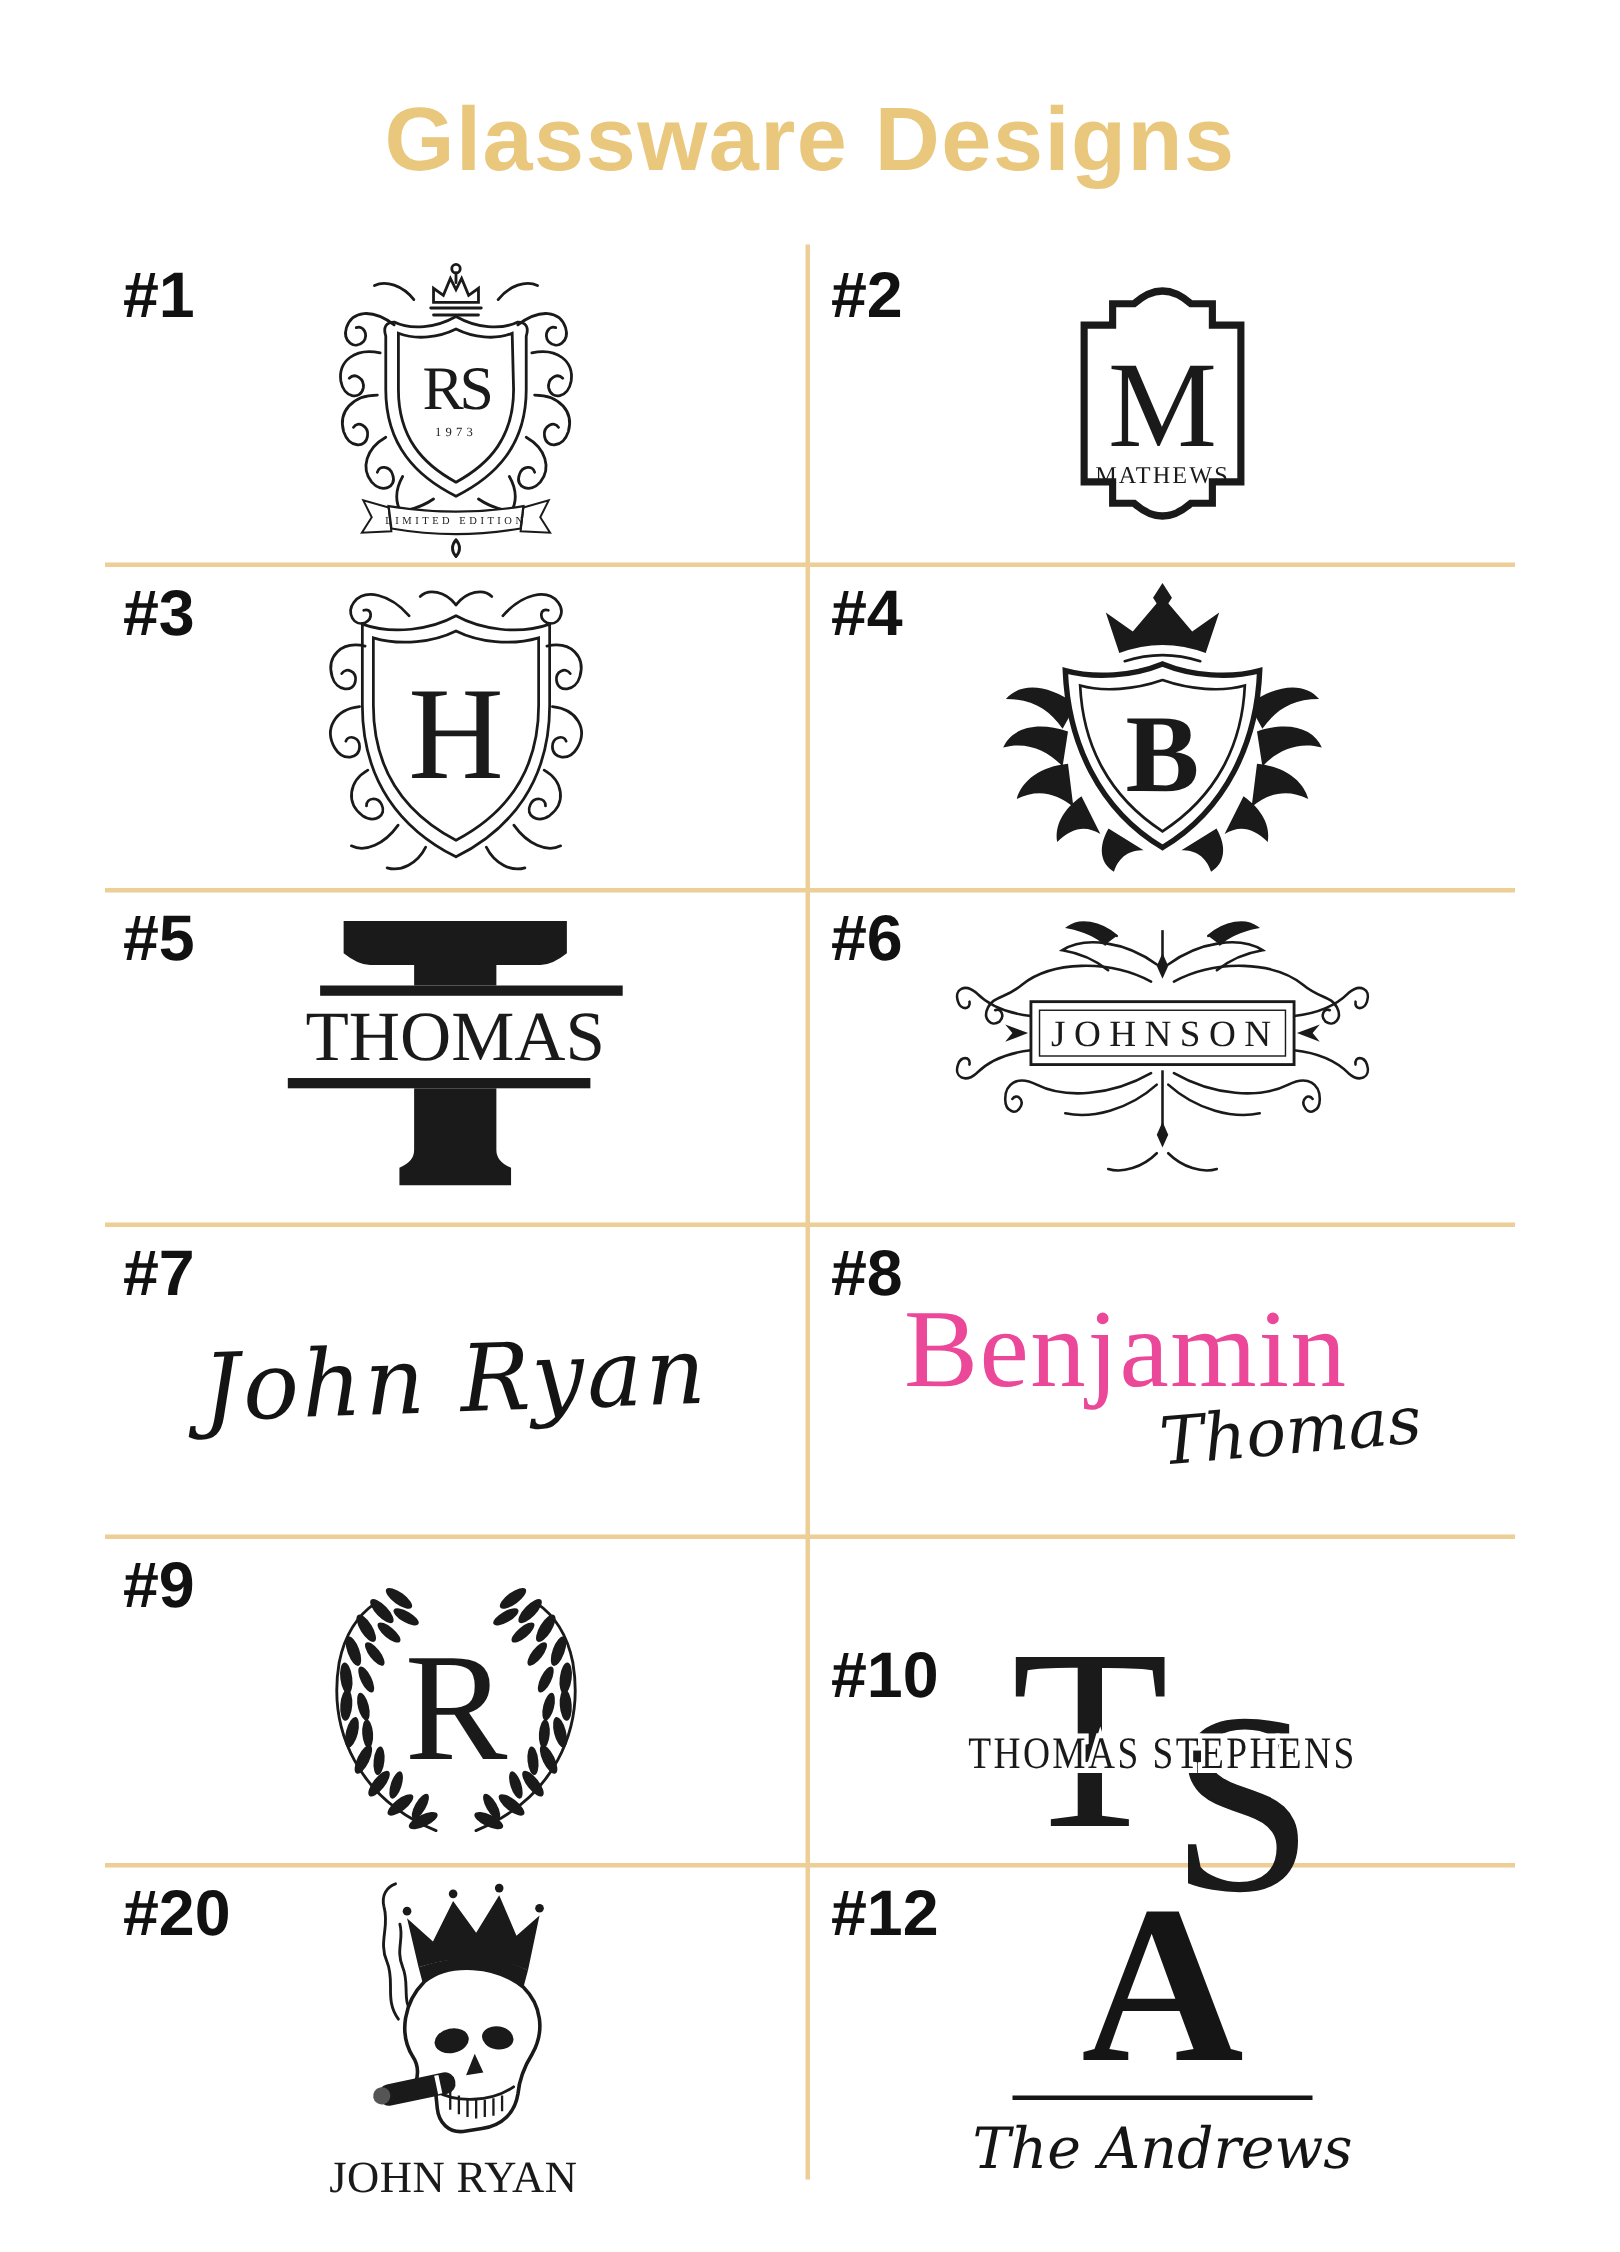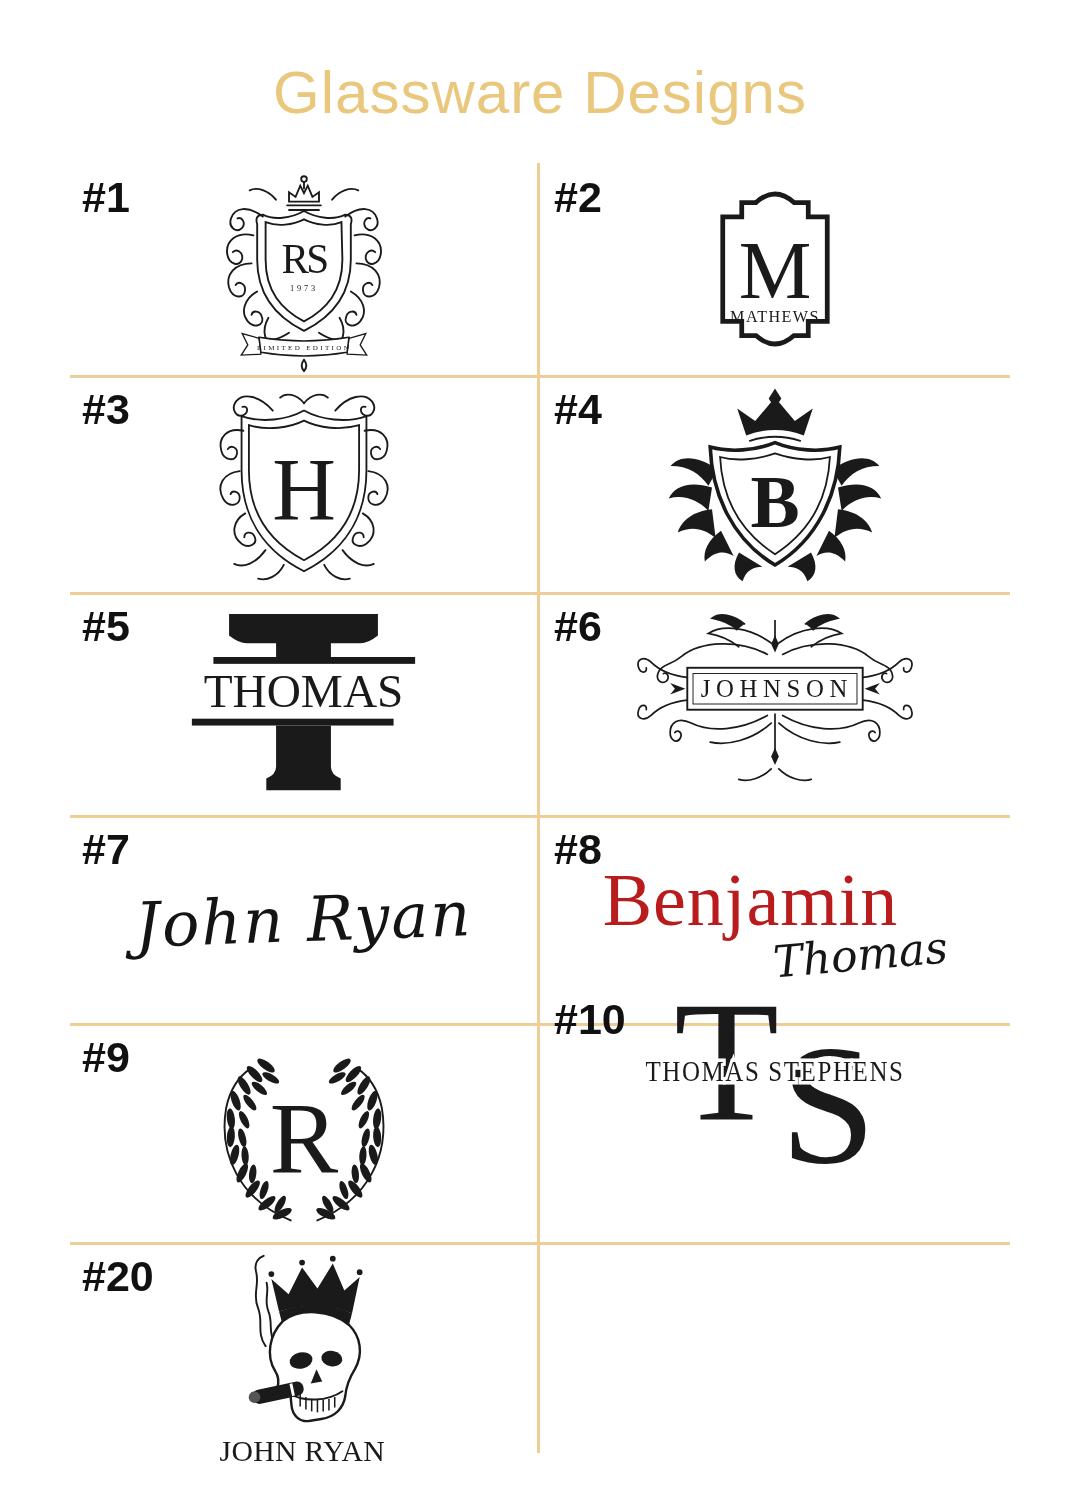--- a/index.html
+++ b/index.html
@@ -1,34 +1,34 @@
 <!DOCTYPE html>
 <html><head>
 <meta charset="utf-8">
 <style>
   * { box-sizing: border-box; margin: 0; padding: 0; }
   body { background: #ffffff; font-family: "Liberation Sans", sans-serif; }
   .page { position: relative; width: 1080px; height: 1501px; background: #fff; overflow: hidden; }
 
   .title { position: absolute; top: 58px; left: 0; width: 100%; text-align: center;
-           font-size: 60px; font-weight: normal; color: #e9c77c; letter-spacing: 1px; }
+           font-size: 60px; font-weight: bold; color: #e9c77c; letter-spacing: 1px; }
 
   .vline { position: absolute; left: 537px; top: 163px; width: 3px; height: 1290px; background: #ecce96; }
   .hline { position: absolute; left: 70px; width: 940px; height: 3px; background: #ecce96; }
 
   .cell { position: absolute; display: flex; align-items: center; justify-content: center; }
   .num  { position: absolute; left: 12px; top: 10px; font-size: 43px; font-weight: bold; color: #111; }
   svg text { font-family: "Liberation Serif", "DejaVu Serif", serif; fill: #1a1a1a; }
   .ln { stroke: #1a1a1a; fill: none; stroke-width: 2; stroke-linecap: round; }
   .fl { fill: #1a1a1a; stroke: none; }
 
   .signature { font-family: "DejaVu Serif", serif; font-style: italic; font-size: 62px;
                color: #141414; letter-spacing: 2px; transform: rotate(-2deg); }
   .benj { text-align: left; }
-  .benj .l1 { font-family: "Liberation Serif", serif; font-size: 74px; color: #b91c1c; letter-spacing: 1px; }
+  .benj .l1 { font-family: "Liberation Serif", serif; font-size: 74px; color: #ec4899; letter-spacing: 1px; }
   .benj .l2 { font-family: "DejaVu Serif", serif; font-style: italic; font-size: 44px; color: #161616;
               margin-left: 170px; margin-top: -14px; transform: rotate(-5deg); }
   .a-mono { text-align: center; }
   .a-letter { font-family: "Liberation Serif", serif; font-weight: bold; font-size: 150px;
               line-height: 0.95; color: #151515; }
   .a-rule { width: 200px; height: 3px; background: #151515; margin: 2px auto 10px auto; }
   .a-script { font-family: "DejaVu Serif", serif; font-style: italic; font-size: 38px; color: #151515; }
 </style>
 </head>
 <body>
@@ -201,21 +201,21 @@
           <ellipse cx="63" cy="68" rx="10" ry="3.8" transform="rotate(-128 63 68)"></ellipse>
           <ellipse cx="73" cy="53" rx="10" ry="3.8" transform="rotate(-140 73 53)"></ellipse>
           <ellipse cx="85" cy="42" rx="10" ry="3.8" transform="rotate(-150 85 42)"></ellipse>
         </g>
       </g>
       <use href="#br9" transform="translate(240,0) scale(-1,1)"></use>
       <text x="120" y="142" font-size="108" text-anchor="middle">R</text>
     </svg>
   </section>
 
-  <section class="cell" style="left:540px;top:985px;width:470px;height:167px">
+  <section class="cell" style="left:540px;top:1083px;width:470px;height:167px">
     <div class="num" style="left:14px">#10</div>
     <svg width="290" height="200" viewBox="0 0 300 200">
       <text x="100" y="152" font-size="178" text-anchor="middle">T</text>
       <text x="205" y="196" font-size="178" text-anchor="middle">S</text>
       <text x="150" y="112" font-size="31" text-anchor="middle" letter-spacing="2" textLength="268" lengthAdjust="spacingAndGlyphs" style="paint-order:stroke" stroke="#ffffff" stroke-width="7" fill="#111">THOMAS STEPHENS</text>
     </svg>
   </section>
 
   <section class="cell" style="left:70px;top:1242px;width:467px;height:250px">
     <div class="num">#20</div>
@@ -244,14 +244,22 @@
       </g>
       <g transform="rotate(-12 78 148)">
         <rect class="fl" x="46" y="140" width="54" height="15" rx="7"></rect>
         <line x1="88" y1="141" x2="88" y2="154" stroke="#fff" stroke-width="3"></line>
         <circle cx="48" cy="147" r="6" fill="#555"></circle>
       </g>
       <text x="100" y="220" font-size="31" text-anchor="middle" letter-spacing="4" textLength="176">JOHN RYAN</text>
     </svg>
   </section>
 
+  <section class="cell" style="left:540px;top:1242px;width:470px;height:250px">
+    <div class="num" style="left:14px">#12</div>
+    <div class="a-mono" style="margin-top:-28px">
+      <div class="a-letter">A</div>
+      <div class="a-rule"></div>
+      <div class="a-script">The Andrews</div>
+    </div>
+  </section>
 
 </div>
 
 </body></html>

